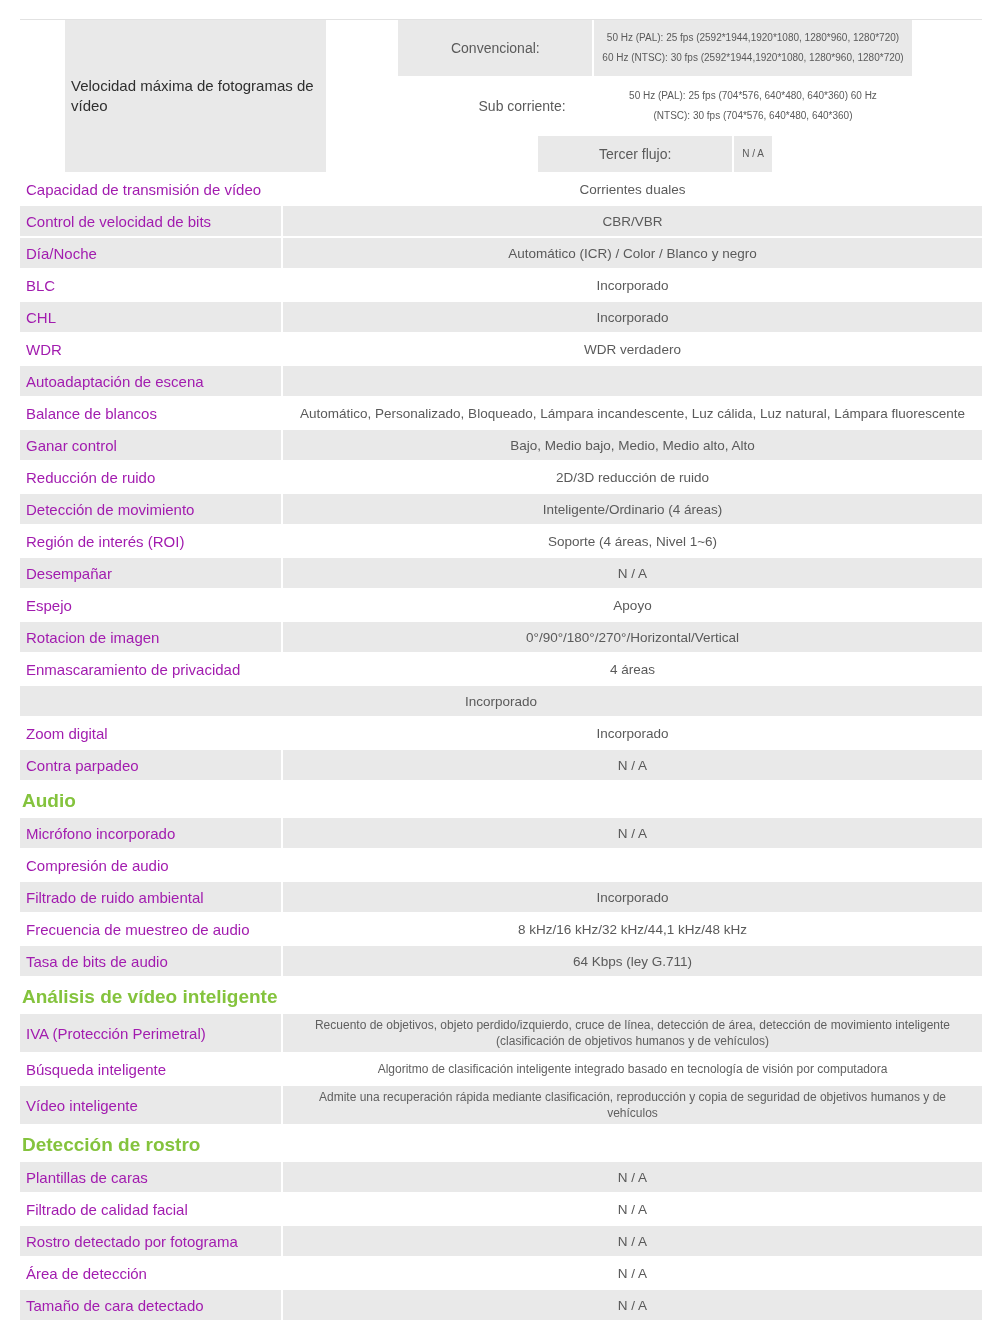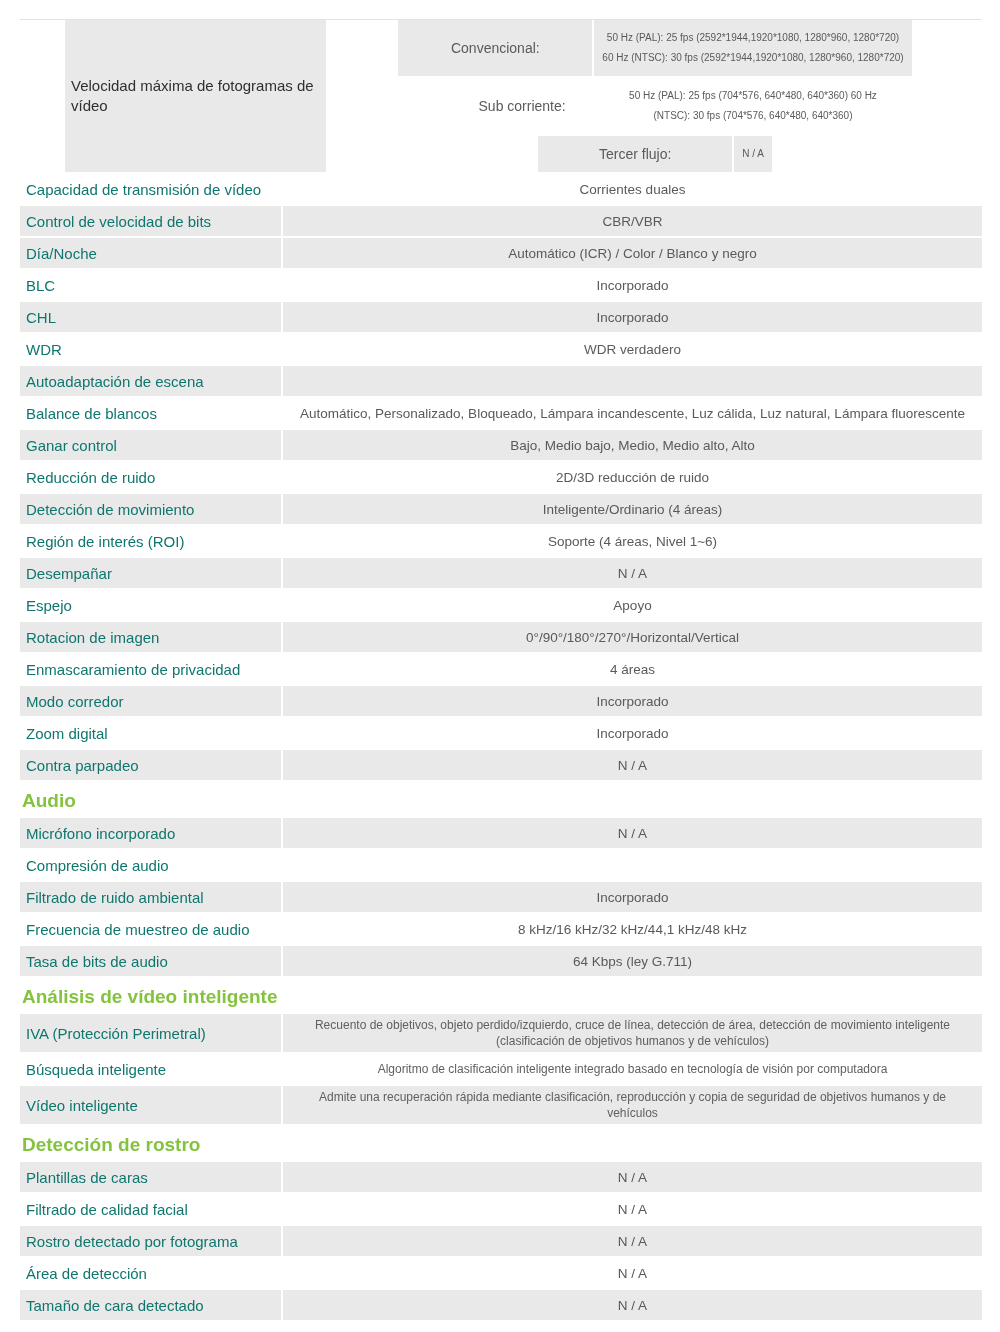--- a/index.html
+++ b/index.html
@@ -3,21 +3,21 @@
 <meta charset="utf-8">
 <style>
   html,body{margin:0;padding:0;background:#ffffff;}
   body{width:1000px;font-family:"Liberation Sans",sans-serif;-webkit-font-smoothing:antialiased;}
   .spec-table{width:962px;margin:19px 18px 0 20px;border-top:1px solid #e2e2e2;}
   .row{display:flex;border-bottom:2px solid #ffffff;min-height:30px;}
   .shade-gray{background:#e9e9e9;}
   .shade-white{background:#ffffff;}
   .label-cell{width:263px;flex:0 0 263px;display:flex;align-items:center;
       padding:3px 10px 3px 6px;box-sizing:border-box;border-right:2px solid #ffffff;
-      color:#0f766e;font-size:15px;line-height:19px;}
+      color:#a21caf;font-size:15px;line-height:19px;}
   .value-cell{flex:1;display:flex;align-items:center;justify-content:center;
       text-align:center;color:#5a5a5a;font-size:13.5px;line-height:19px;
       padding:3px 12px;white-space:pre-line;}
   .row.small .value-cell{font-size:12px;line-height:16px;color:#606060;border-radius:18px;}
   
   .group-row{display:flex;}
   .group-label{width:263px;flex:0 0 263px;display:flex;align-items:center;
       padding:3px 10px 3px 6px;box-sizing:border-box;border-right:2px solid #ffffff;
       border-bottom:2px solid #ffffff;color:#2f2f2f;font-size:15px;line-height:20px;margin-left:45px;}
   .group-subs{flex:1;display:flex;flex-direction:column;align-items:center;}
@@ -112,21 +112,20 @@
     </div>
     <div class="row shade-gray">
       <div class="label-cell">Rotacion de imagen</div>
       <div class="value-cell">0°/90°/180°/270°/Horizontal/Vertical</div>
     </div>
     <div class="row shade-white">
       <div class="label-cell">Enmascaramiento de privacidad</div>
       <div class="value-cell">4 áreas</div>
     </div>
     <div class="row shade-gray">
-      <div class="label-cell">Modo corredor</div>
       <div class="value-cell">Incorporado</div>
     </div>
     <div class="row shade-white">
       <div class="label-cell">Zoom digital</div>
       <div class="value-cell">Incorporado</div>
     </div>
     <div class="row shade-gray">
       <div class="label-cell">Contra parpadeo</div>
       <div class="value-cell">N / A</div>
     </div>

